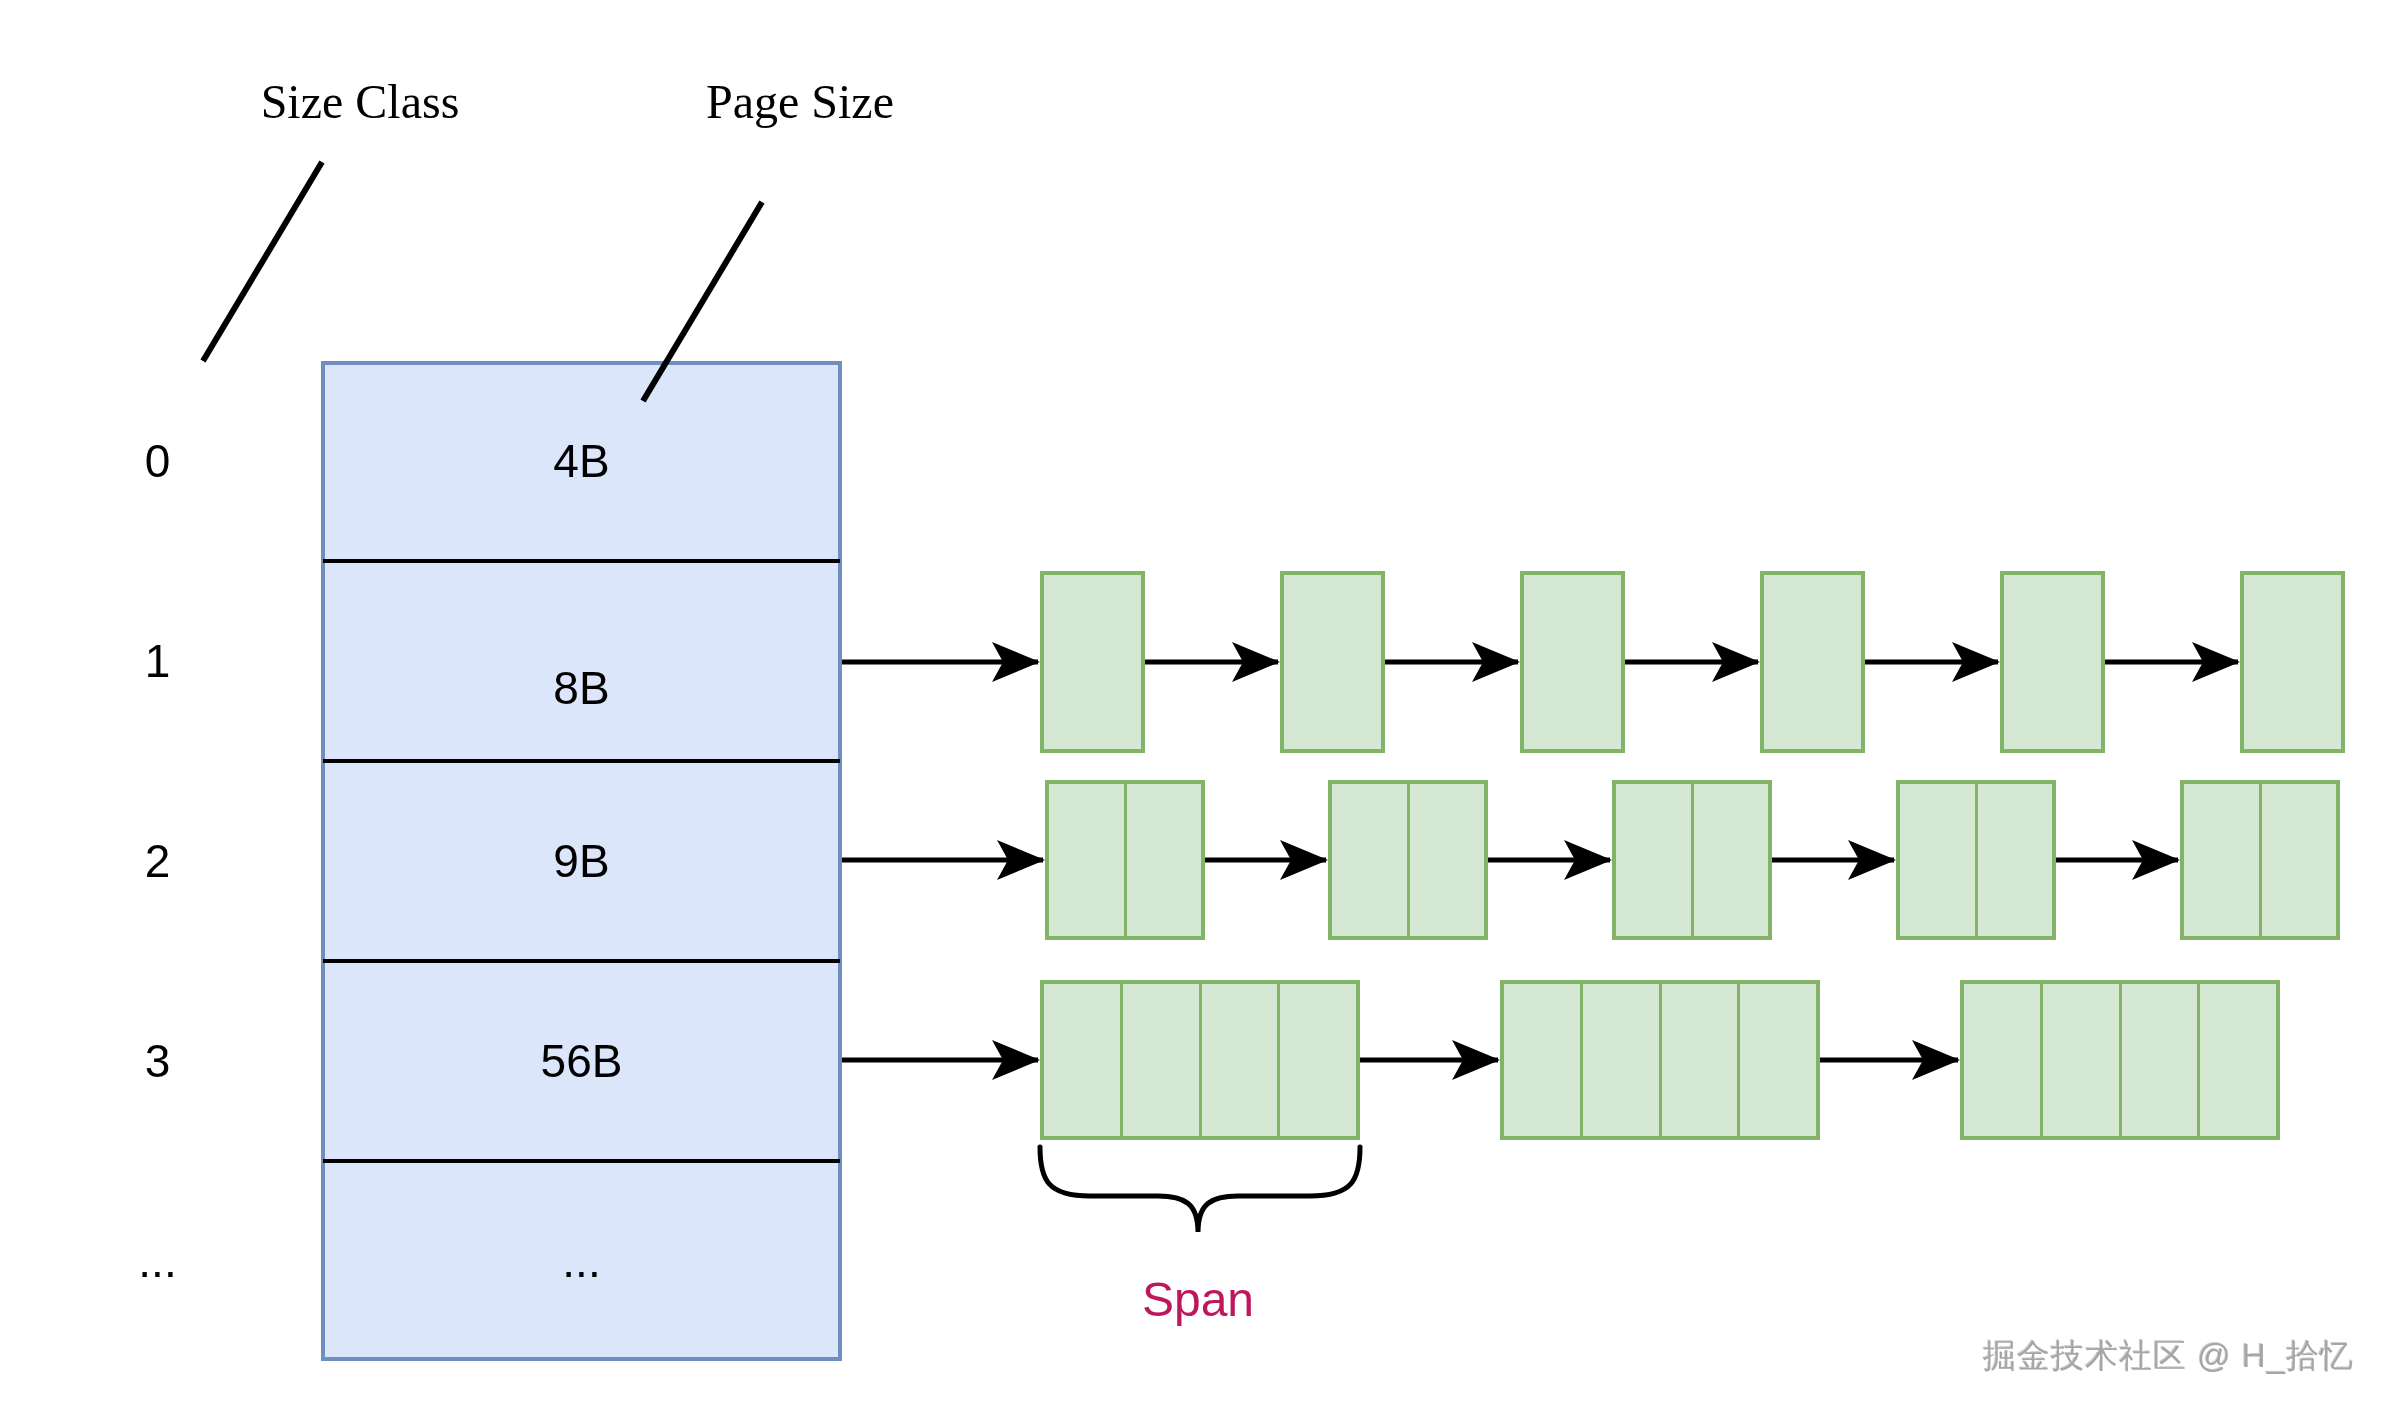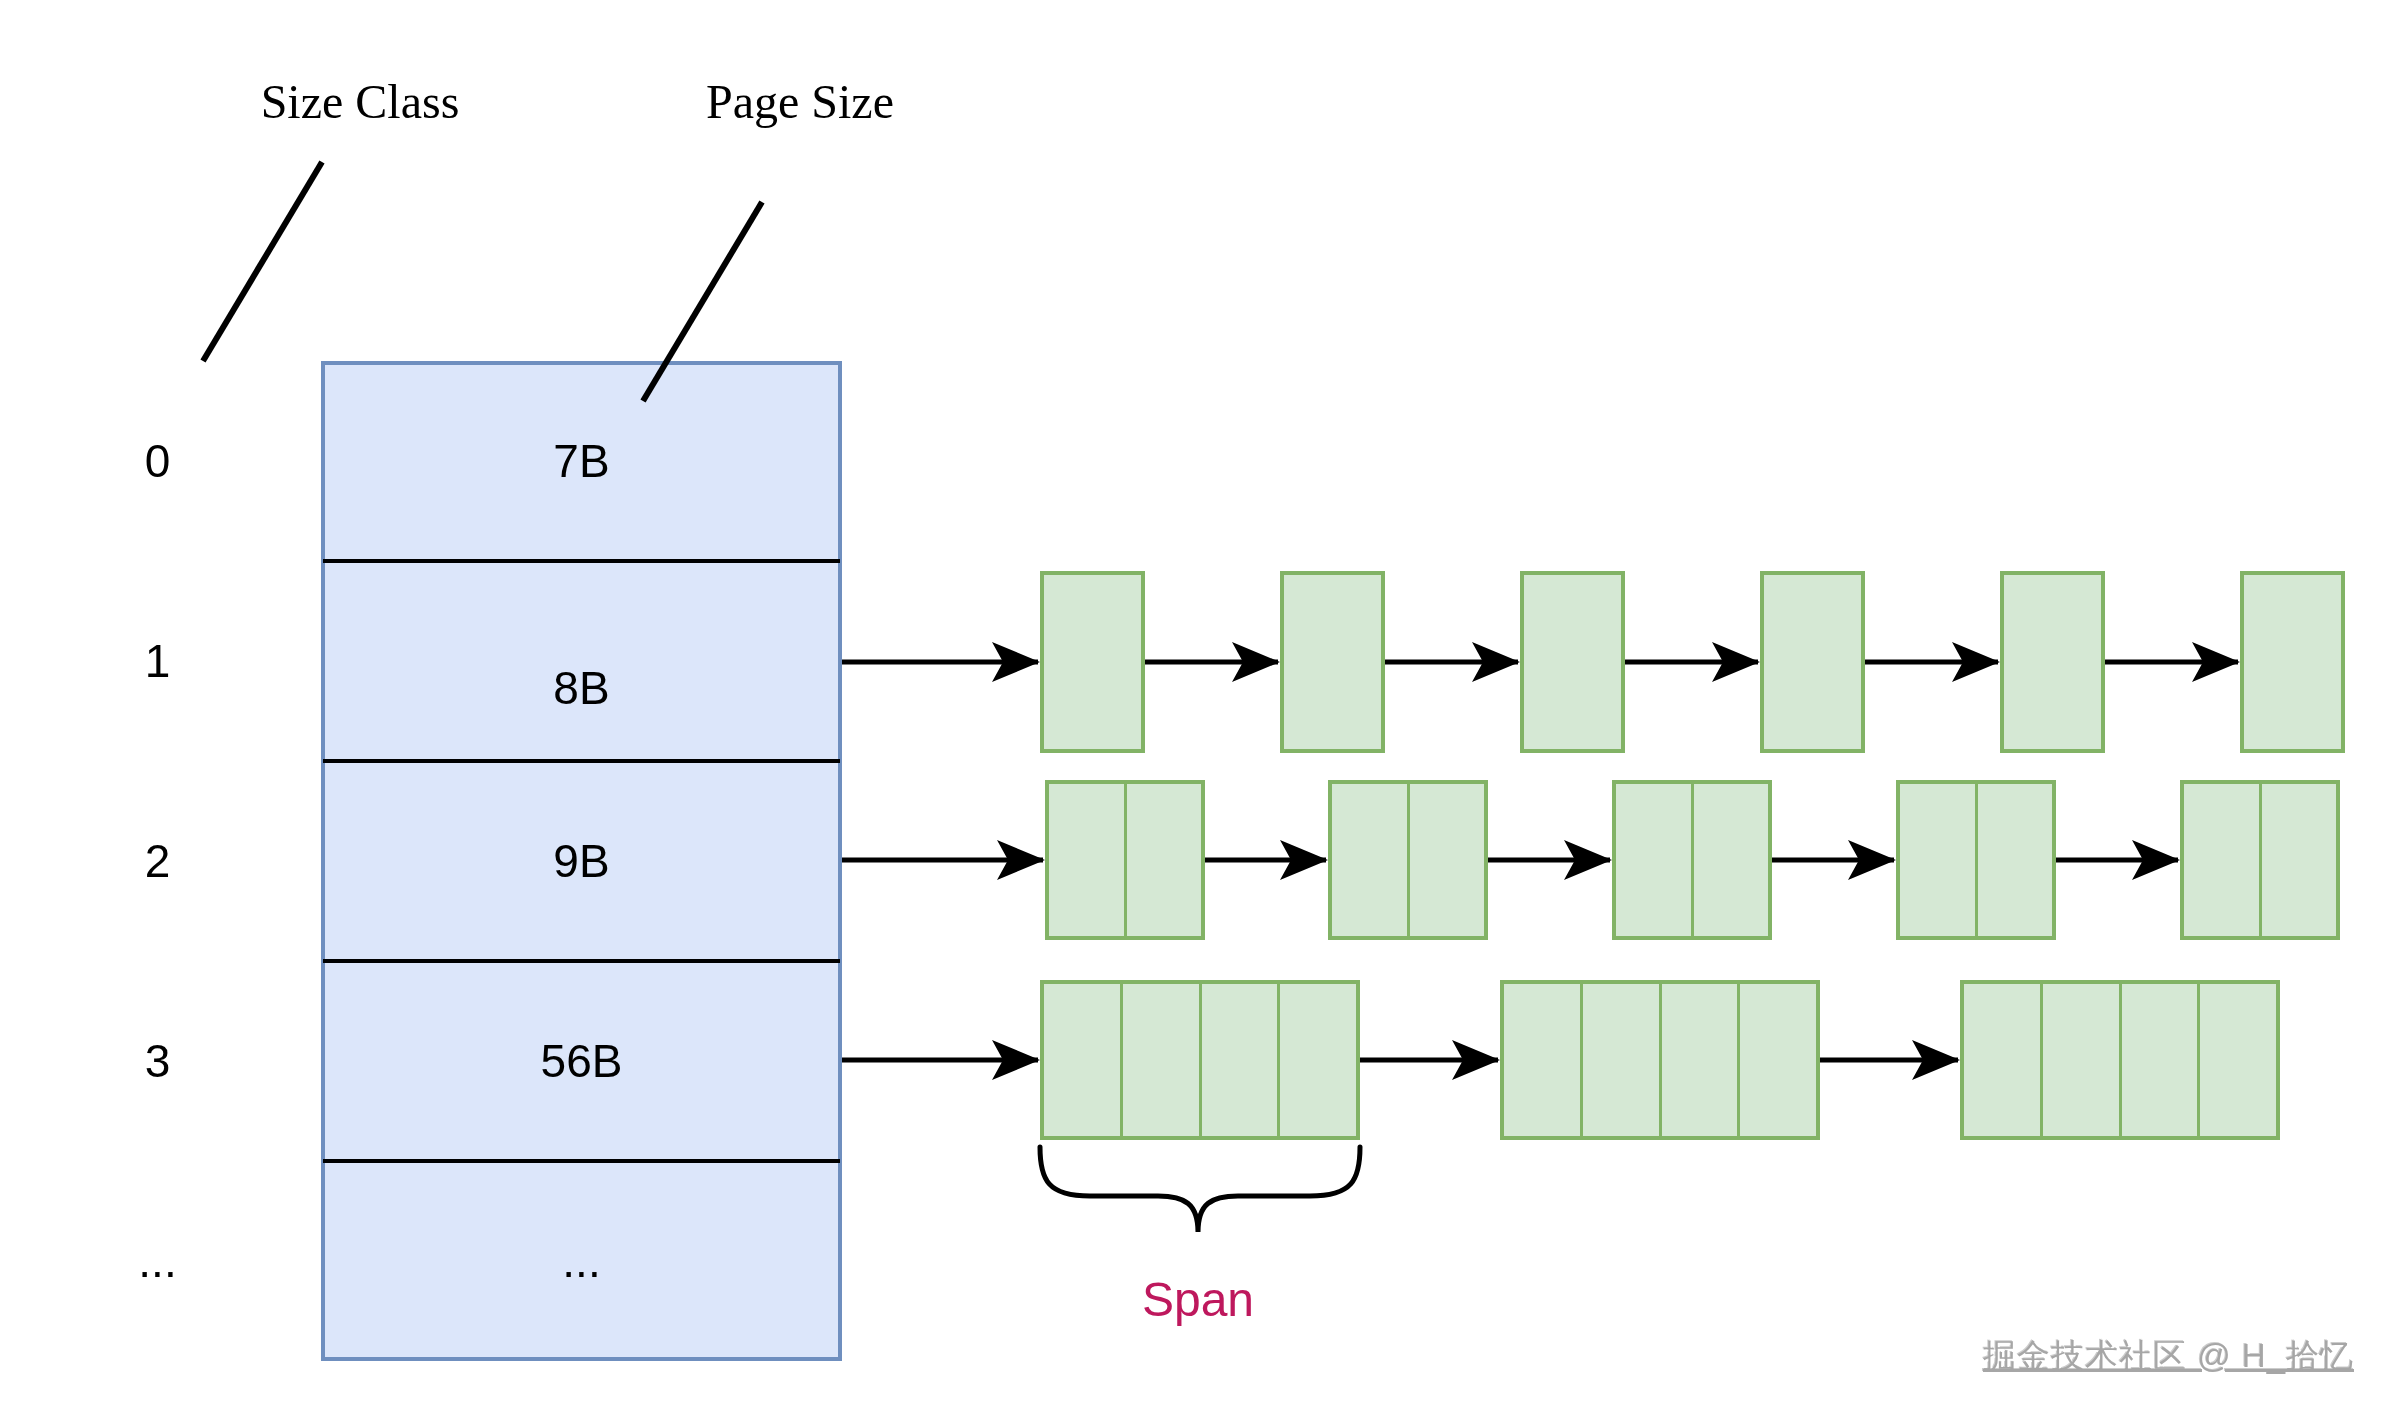--- a/index.html
+++ b/index.html
@@ -27,41 +27,41 @@
   .span-cell{flex:1 1 0;}
   .span-cell + .span-cell{border-left:3px solid #82b366;}
 
   #overlay{position:absolute;left:0;top:0;z-index:2;pointer-events:none;}
 
   #label-span{position:absolute;left:1098px;top:1272px;width:200px;
               text-align:center;font-size:48px;color:#be185d;}
 
   .watermark{position:absolute;right:30px;top:1334px;font-size:33px;
              color:#a6a6a6;letter-spacing:1px;white-space:nowrap;
-             text-shadow:2px 2px 0 #ffffff, -1px -1px 0 rgba(110,110,110,0.35);text-decoration:underline;}
+             text-shadow:2px 2px 0 #ffffff, -1px -1px 0 rgba(110,110,110,0.35);}
 </style>
 </head>
 <body>
 
 <div class="canvas">
 
   <div class="toplabel" id="label-size-class">Size Class</div>
   <div class="toplabel" id="label-page-size">Page Size</div>
 
   <div class="sc-table"></div>
 
   <div id="row-labels">
       <div class="row-label" style="top: 361px;">0</div>
       <div class="row-label" style="top: 561px;">1</div>
       <div class="row-label" style="top: 761px;">2</div>
       <div class="row-label" style="top: 961px;">3</div>
       <div class="row-label" style="top: 1161px;">...</div>
     </div>
   <div id="cell-labels">
-      <div class="cell-label" style="top: 361px;">7B</div>
+      <div class="cell-label" style="top: 361px;">4B</div>
       <div class="cell-label" style="top: 588px; text-align: center;">8B</div>
       <div class="cell-label" style="top: 761px;">9B</div>
       <div class="cell-label" style="top: 961px;">56B</div>
       <div class="cell-label" style="top: 1161px;">...</div>
     </div>
   <div id="span-boxes">
       <div class="span-box" style="left: 1040px; top: 571px; width: 105px; height: 182px;">
         <div class="span-cell"></div>
       </div>
       <div class="span-box" style="left: 1280px; top: 571px; width: 105px; height: 182px;">

